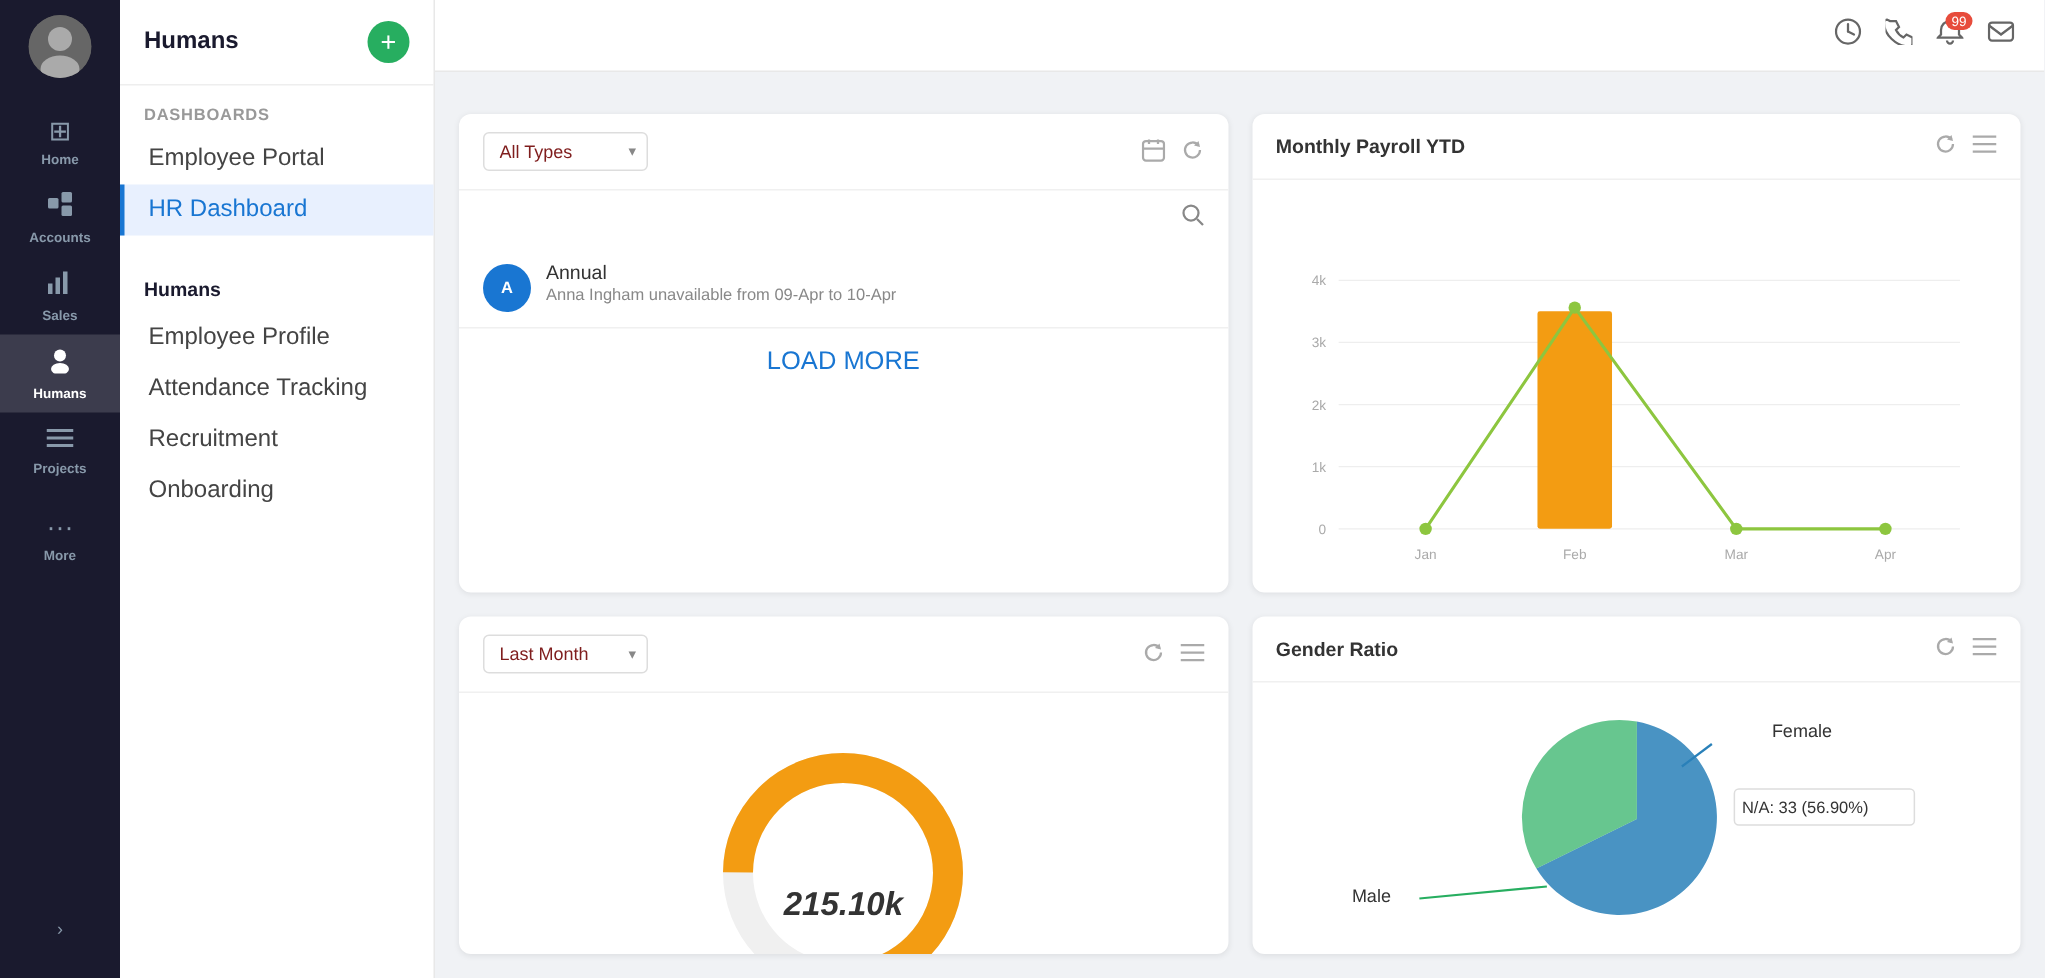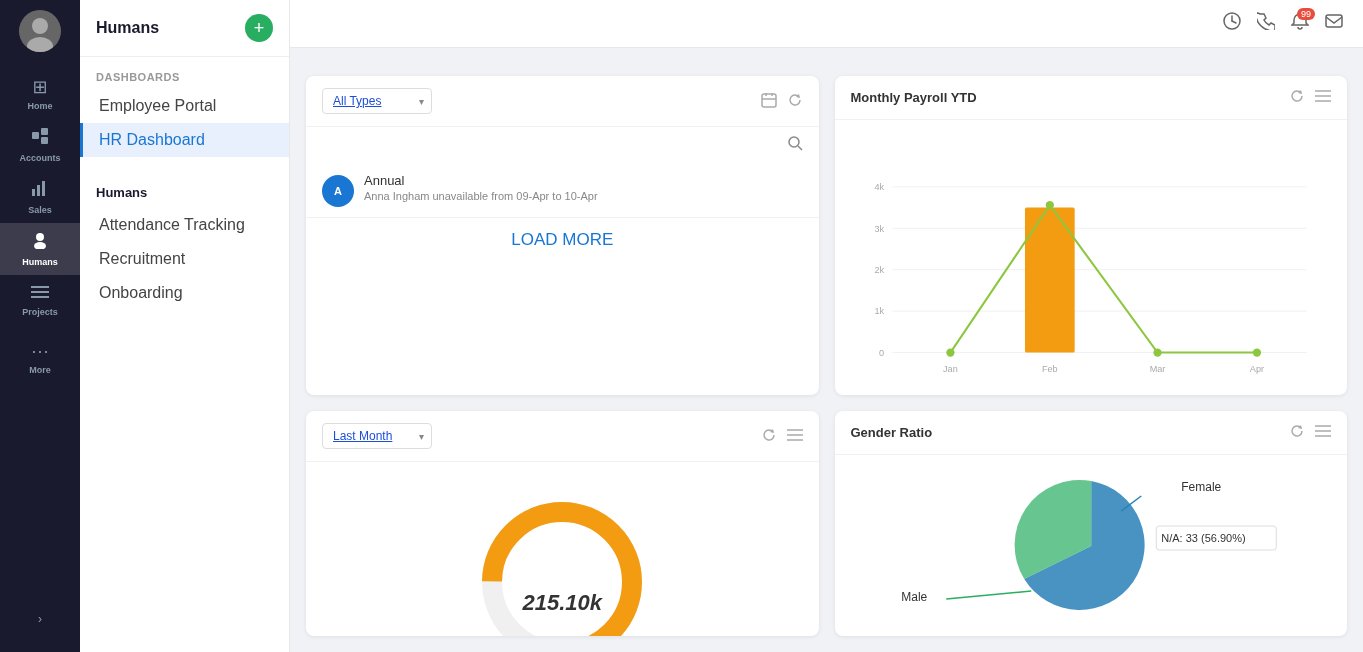--- a/index.html
+++ b/index.html
@@ -85,22 +85,22 @@
     .card-header {
       display: flex; align-items: center; justify-content: space-between;
       padding: 12px 16px; border-bottom: 1px solid #f0f0f0;
     }
     .card-header-actions { display: flex; align-items: center; gap: 10px; }
     .card-icon-btn { color: #aaa; cursor: pointer; font-size: 14px; background: none; border: none; }
 
     
     .dropdown-select {
       border: 1px solid #ddd; border-radius: 4px; padding: 5px 28px 5px 10px;
-      font-size: 12px; color: #1d4ed8; background: #fff; cursor: pointer;
-      appearance: none; position: relative; min-width: 110px; text-decoration: underline;
+      font-size: 12px; color: #7f1d1d; background: #fff; cursor: pointer;
+      appearance: none; position: relative; min-width: 110px;
     }
     .select-wrap { position: relative; display: inline-block; }
     .select-wrap::after {
       content: '▾'; position: absolute; right: 8px; top: 50%; transform: translateY(-50%);
       pointer-events: none; color: #888; font-size: 10px;
     }
 
     
     .payroll-chart { width: 100%; height: 300px; }
     svg text { font-family: -apple-system, sans-serif; }
@@ -208,20 +208,23 @@
     <div class="menu-title">Dashboards</div>
     <div class="menu-item">
       <span>Employee Portal</span>
     </div>
     <div class="menu-item active">
       <span>HR Dashboard</span>
     </div>
   </div>
   <div class="menu-section">
     <div class="menu-section-header">Humans</div>
+    <div class="menu-item">
+      <span>Employee Profile</span>
+    </div>
     <div class="menu-item">
       <span>Attendance Tracking</span>
     </div>
     <div class="menu-item">
       <span>Recruitment</span>
     </div>
     <div class="menu-item">
       <span>Onboarding</span>
     </div>
   </div>

